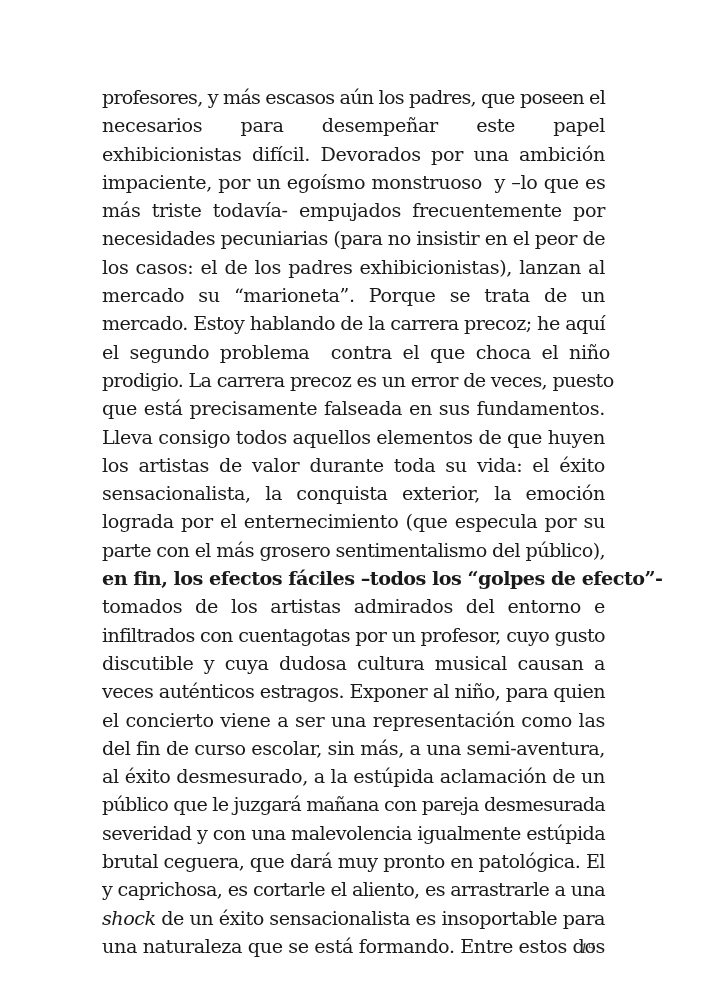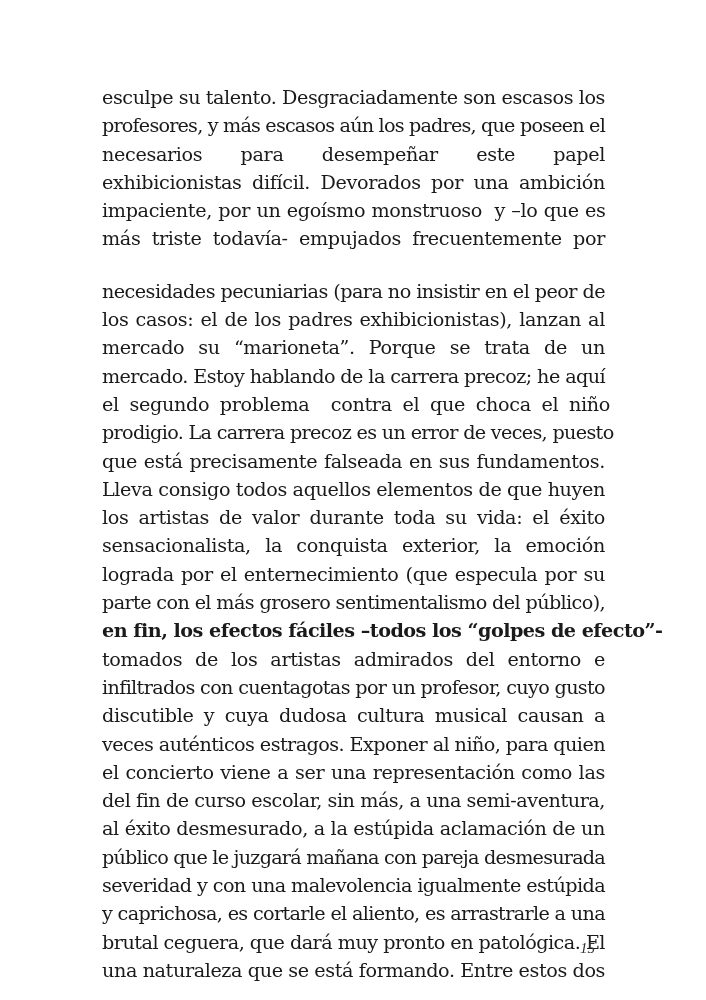--- a/index.html
+++ b/index.html
@@ -16,27 +16,26 @@
   .page-number {
     position: absolute; left: 580px; top: 940px;
     font-family: "Liberation Serif", serif; font-size: 15px; color: #333; font-style: italic;
   }
 </style>
 </head>
 <body>
 
 <div class="page">
   <div class="body-text">
-    <span class="line" style="display: block; white-space: pre; letter-spacing: -0.429327px;">esculpe su talento. Desgraciadamente son escasos los</span>
     <span class="line" style="display: block; white-space: pre; letter-spacing: -0.810795px;">profesores, y más escasos aún los padres, que poseen el</span>
     <span class="line" style="display: block; white-space: pre; word-spacing: 32.5px;">necesarios para desempeñar este papel</span>
     <span class="line" style="display: block; white-space: pre; word-spacing: 2.0375px;">exhibicionistas difícil. Devorados por una ambición</span>
     <span class="line" style="display: block; white-space: pre; word-spacing: 0.503906px;">impaciente, por un egoísmo monstruoso  y –lo que es</span>
     <span class="line" style="display: block; white-space: pre; word-spacing: 5.45px;">más triste todavía- empujados frecuentemente por</span>
-    <span class="line" style="display: block; white-space: pre; letter-spacing: -0.551705px; margin-top: 24px;">necesidades pecuniarias (para no insistir en el peor de</span>
+    <span class="line" style="display: block; white-space: pre; letter-spacing: -0.551705px;">necesidades pecuniarias (para no insistir en el peor de</span>
     <span class="line" style="display: block; white-space: pre; word-spacing: 1.38867px;">los casos: el de los padres exhibicionistas), lanzan al</span>
     <span class="line" style="display: block; white-space: pre; word-spacing: 8.30804px;">mercado su “marioneta”. Porque se trata de un</span>
     <span class="line" style="display: block; white-space: pre; letter-spacing: -0.592925px;">mercado. Estoy hablando de la carrera precoz; he aquí</span>
     <span class="line" style="display: block; white-space: pre; word-spacing: 4.96875px;">el segundo problema  contra el que choca el niño</span>
     <span class="line" style="display: block; white-space: pre; letter-spacing: -0.673864px;">prodigio. La carrera precoz es un error de veces, puesto</span>
     <span class="line" style="display: block; white-space: pre; word-spacing: 1.02344px;">que está precisamente falseada en sus fundamentos.</span>
     <span class="line" style="display: block; white-space: pre; letter-spacing: -0.382475px;">Lleva consigo todos aquellos elementos de que huyen</span>
     <span class="line" style="display: block; white-space: pre; word-spacing: 4.28819px;">los artistas de valor durante toda su vida: el éxito</span>
     <span class="line" style="display: block; white-space: pre; word-spacing: 8.5625px;">sensacionalista, la conquista exterior, la emoción</span>
     <span class="line" style="display: block; white-space: pre; word-spacing: 1.32589px;">lograda por el enternecimiento (que especula por su</span>
@@ -44,18 +43,19 @@
     <span class="line" style="display: block; white-space: pre; letter-spacing: -0.523491px; font-weight: bold;">en fin, los efectos fáciles –todos los “golpes de efecto”-</span>
     <span class="line" style="display: block; white-space: pre; word-spacing: 7.16518px;">tomados de los artistas admirados del entorno e</span>
     <span class="line" style="display: block; white-space: pre; letter-spacing: -0.65483px;">infiltrados con cuentagotas por un profesor, cuyo gusto</span>
     <span class="line" style="display: block; white-space: pre; word-spacing: 4.58036px;">discutible y cuya dudosa cultura musical causan a</span>
     <span class="line" style="display: block; white-space: pre; letter-spacing: -0.570486px;">veces auténticos estragos. Exponer al niño, para quien</span>
     <span class="line" style="display: block; white-space: pre; word-spacing: 0.908203px;">el concierto viene a ser una representación como las</span>
     <span class="line" style="display: block; white-space: pre; letter-spacing: -0.456818px;">del fin de curso escolar, sin más, a una semi-aventura,</span>
     <span class="line" style="display: block; white-space: pre; word-spacing: 0.0625px;">al éxito desmesurado, a la estúpida aclamación de un</span>
     <span class="line" style="display: block; white-space: pre; letter-spacing: -0.779387px;">público que le juzgará mañana con pareja desmesurada</span>
     <span class="line" style="display: block; white-space: pre; letter-spacing: -0.584375px;">severidad y con una malevolencia igualmente estúpida</span>
+    <span class="line" style="display: block; white-space: pre; letter-spacing: -0.5148px;">brutal ceguera, que dará muy pronto en patológica. El</span>
     <span class="line" style="display: block; white-space: pre; letter-spacing: -0.65819px;">y caprichosa, es cortarle el aliento, es arrastrarle a una</span>
-    <span class="line" style="display: block; white-space: pre; letter-spacing: -0.5148px;">brutal ceguera, que dará muy pronto en patológica. El</span>
+    <span class="line" style="display: block; white-space: pre; letter-spacing: -0.508854px;"><em>shock</em><span> de un éxito sensacionalista es insoportable para</span></span>
     <span class="line" style="display: block; white-space: pre; letter-spacing: -0.404387px;">una naturaleza que se está formando. Entre estos dos</span>
   </div>
   <div class="page-number">15</div>
 </div>
 
 </body></html>

